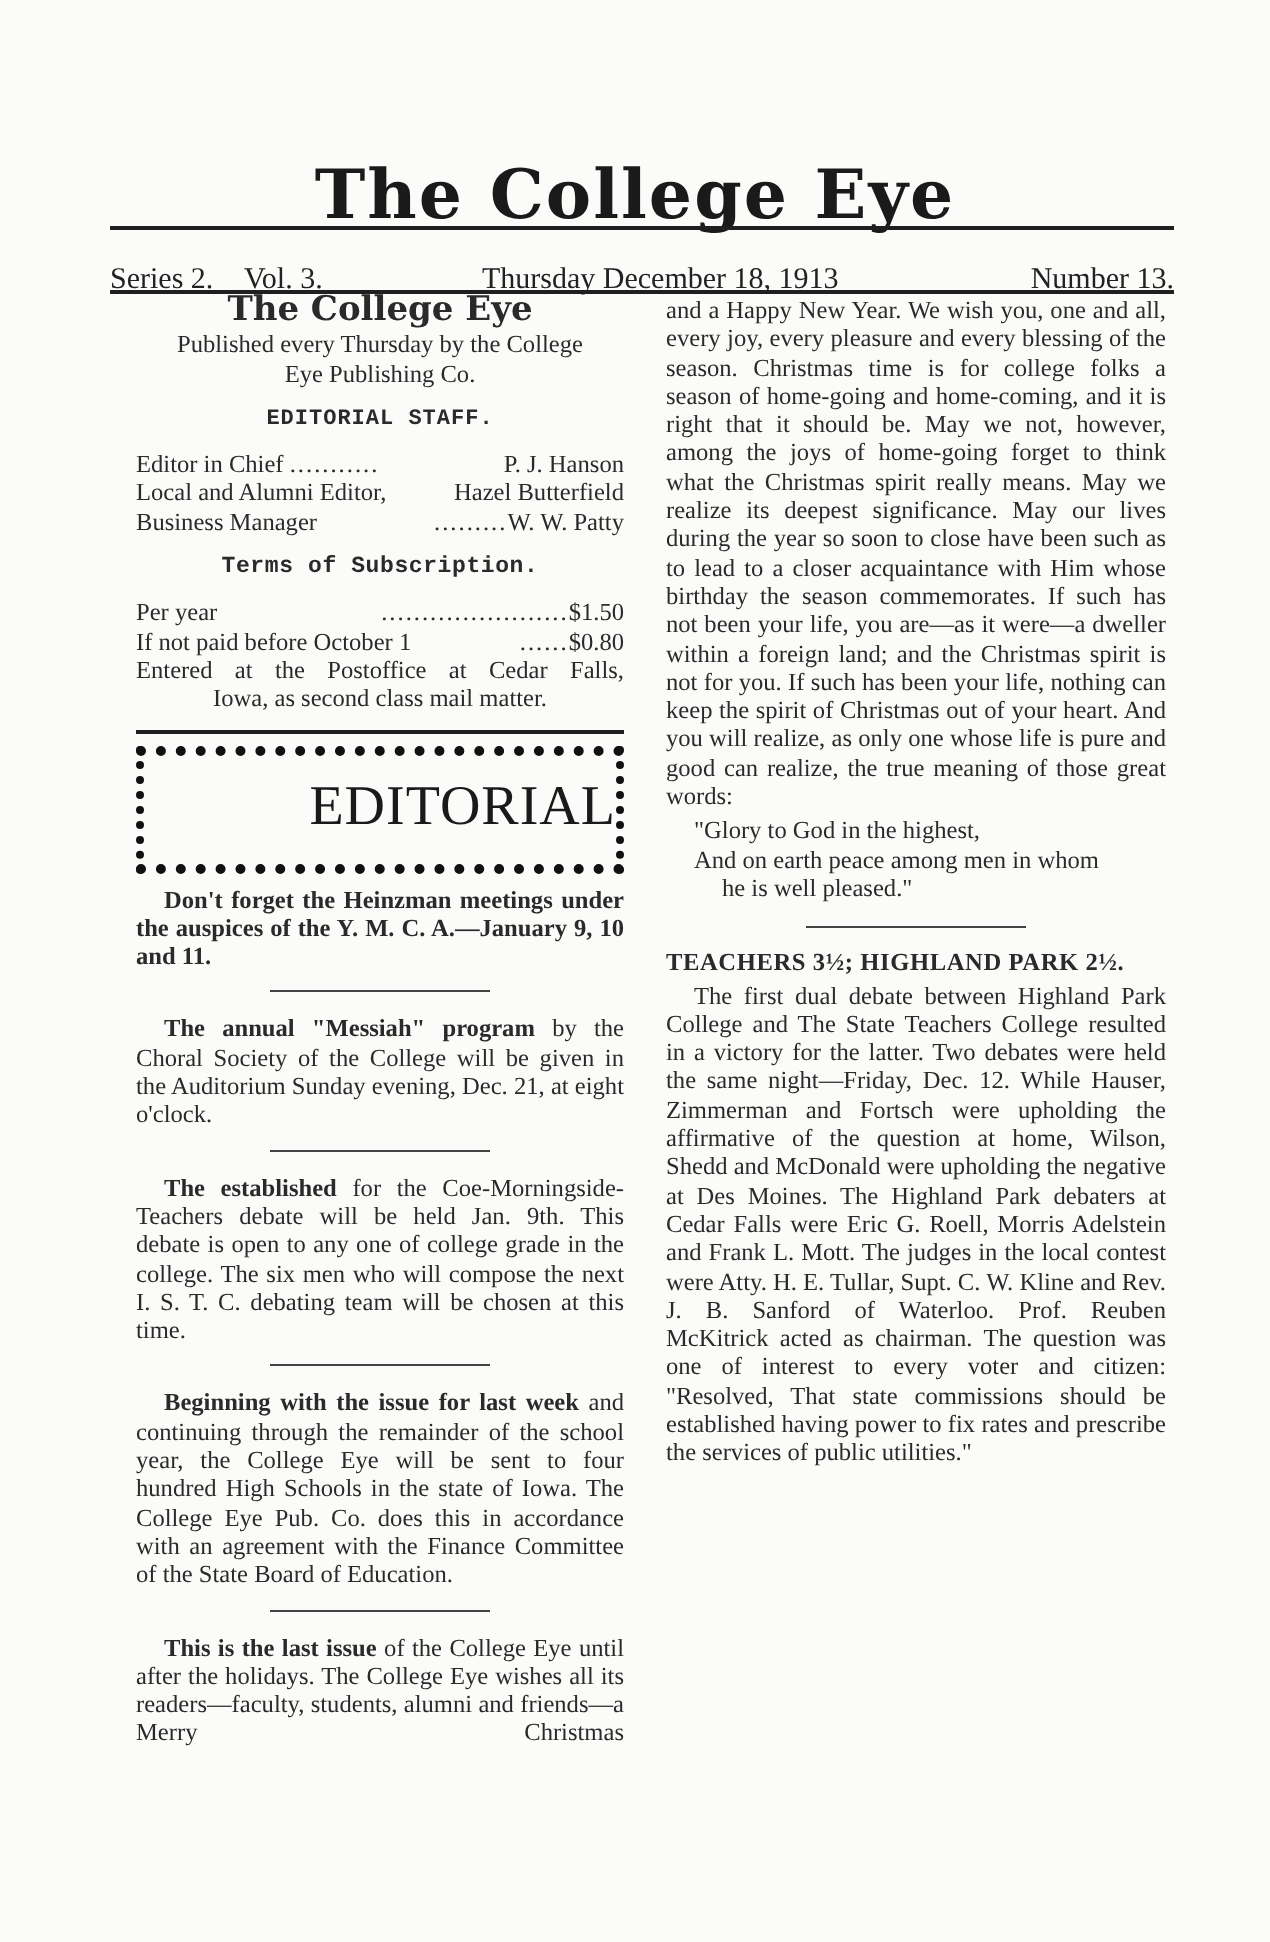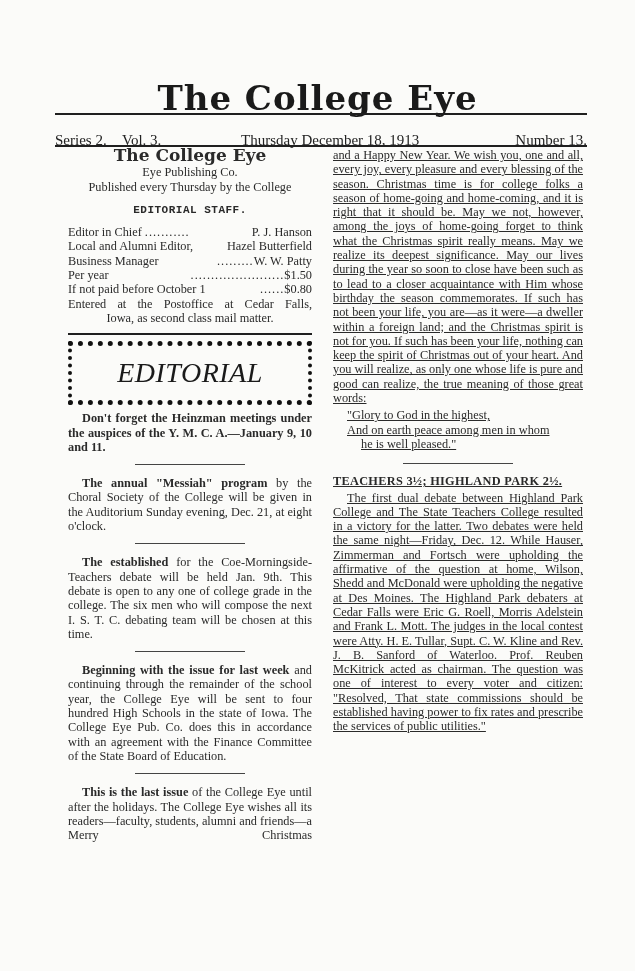--- a/index.html
+++ b/index.html
@@ -18,37 +18,37 @@
     position: absolute; left: 55px; top: 121px; width: 532px; height: 18px;
     font-family: "Liberation Serif", serif; font-size: 15px; color: #222; margin-top: 11px;
   }
   .dateline span { position: absolute; top: 0; white-space: nowrap; }
   .col {
     position: absolute; top: 148px; width: 244px;
     font-family: "Liberation Serif", serif; font-size: 12.3px; line-height: 14.3px;
     color: #2a2a2a;
   }
   .col-left { left: 68px; }
-  .col-right { left: 333px; width: 250px; text-decoration: underline; }
+  .col-right { left: 333px; width: 250px; }
   .just { text-align: justify; text-align-last: justify; }
   .just-last { text-align: justify; }
   p { margin: 0; }
   .center { text-align: center; }
   .bold { font-weight: bold; }
   .nameplate { font-family: "DejaVu Serif", serif; font-weight: bold; font-size: 17px; text-align: center; margin-bottom: 3px; }
   .staff-h { font-weight: bold; font-size: 11px; text-align: center; margin: 9px 0 8px 0; letter-spacing: 0.5px; font-family: Liberation Mono, monospace; }
   .row { display: flex; justify-content: space-between; white-space: nowrap; overflow: hidden; }
   .row .dots { flex: 1; overflow: hidden; white-space: nowrap; letter-spacing: 1px; }
   .divider { width: 110px; height: 1px; background: #444; margin: 10px auto 11px auto; }
   .full-rule { height: 2px; background: #1f1f1f; margin: 8px 0 6px 0; }
   .editorial-box {
     position: relative; height: 54px; margin: 0 0 6px 0;
     border-top: 5px dotted #111; border-bottom: 5px dotted #111;
     border-left: 4px dotted #111; border-right: 4px dotted #111;
-    display: flex; align-items: center; justify-content: center; font-style: italic;
+    display: flex; align-items: center; justify-content: flex-end;
   }
   .editorial-box span {
     font-family: "Liberation Serif", serif; font-size: 28px; color: #1a1a1a; letter-spacing: 0.5px;
   }
   .indent { text-indent: 14px; }
   .headline { font-weight: bold; font-size: 12.3px; letter-spacing: 0.3px; margin-bottom: 2px; }
   .verse { padding-left: 14px; }
   .verse .l3 { padding-left: 14px; }
 </style>
 </head>
@@ -60,35 +60,36 @@
 <div class="dateline">
   <span style="left:0">Series 2.</span>
   <span style="left:67px">Vol. 3.</span>
   <span style="left:186px">Thursday December 18, 1913</span>
   <span style="right:0">Number 13.</span>
 </div>
 <div class="rule" style="top:145px"></div>
 
 <div class="col col-left">
   <div class="nameplate">The College Eye</div>
+  <p class="center">Published every Thursday by the College</p>
   <p class="center">Eye Publishing Co.</p>
-  <p class="center">Published every Thursday by the College</p>
   <div class="staff-h">EDITORIAL STAFF.</div>
 
   <div class="row">
     <span>Editor in Chief</span>&nbsp;<span class="dots">...........</span><span>P. J. Hanson</span>
   </div>
   <div class="row">
     <span>Local and Alumni Editor,</span>
       <span>Hazel Butterfield</span>
   </div>
   <div class="row">
     <span>Business Manager</span>&nbsp;<span class="dots" style="text-align:right">.........</span><span>W. W. Patty</span>
   </div>
 
+  <div class="staff-h" style="font-size:11.5px; letter-spacing:0.3px">Terms of Subscription.</div>
 
   <div class="row">
     <span>Per year</span>&nbsp;<span class="dots" style="text-align:right">.......................</span><span>$1.50</span>
   </div>
   <div class="row">
     <span>If not paid before October 1</span>&nbsp;<span class="dots" style="text-align:right">......</span><span>$0.80</span>
   </div>
   <p class="just">Entered at the Postoffice at Cedar Falls,</p>
   <p class="center">Iowa, as second class mail matter.</p>
 

